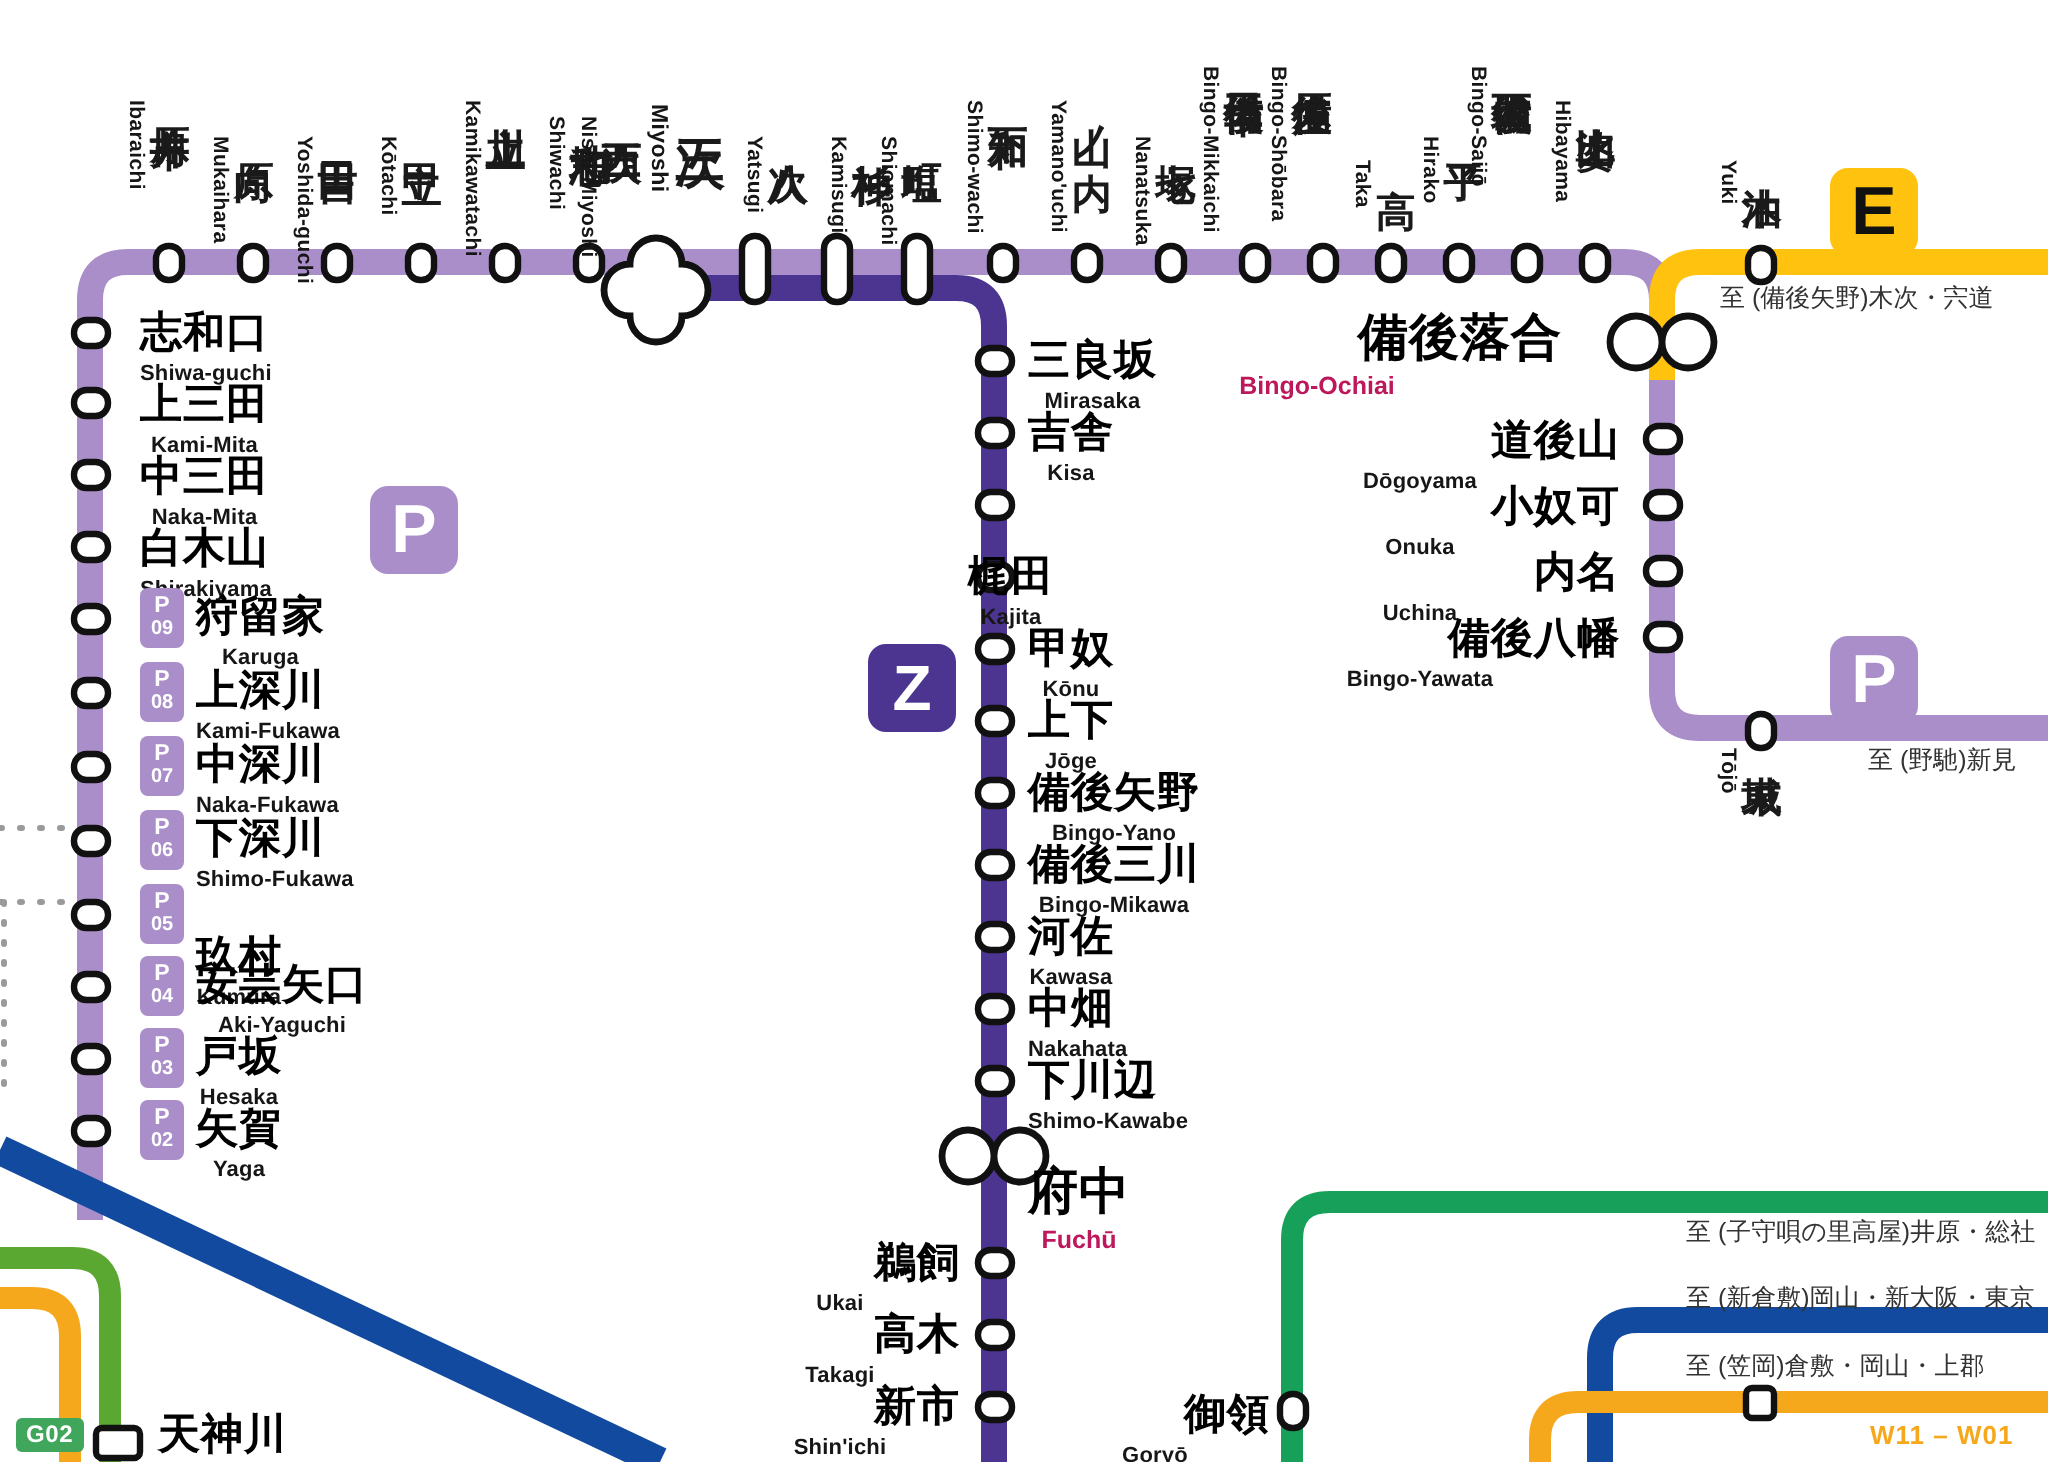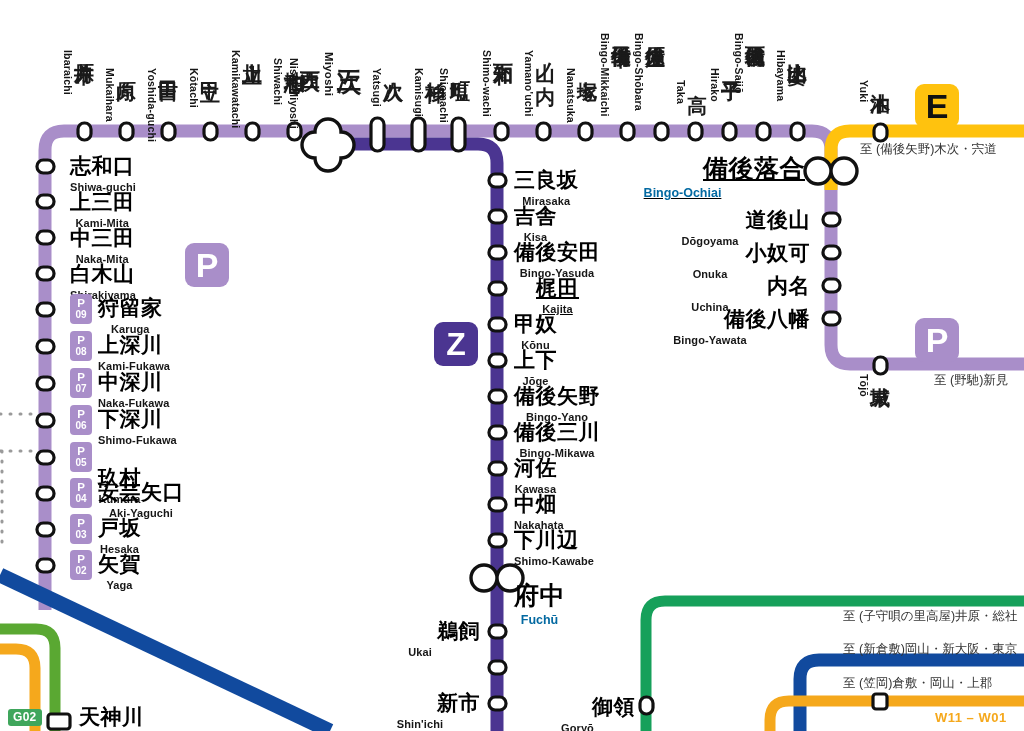--- a/index.html
+++ b/index.html
@@ -6,21 +6,21 @@
   html,body{margin:0;padding:0;background:#ffffff;}
   body{
     font-family:"Liberation Sans","DejaVu Sans",sans-serif;
     width:1024px;height:731px;position:relative;overflow:hidden;
     -webkit-font-smoothing:antialiased;
   }
   #map{position:absolute;left:0;top:0;width:1024px;height:731px;}
   .jp{font-size:21px;font-weight:700;letter-spacing:.5px;}
   .jp-lg{font-size:25px;font-weight:700;letter-spacing:.5px;}
   .ro{font-size:11px;font-weight:700;letter-spacing:.1px;color:#161616;}
-  .ro-lg{font-size:12.5px;font-weight:700;color:#0369a1;}
+  .ro-lg{font-size:12.5px;font-weight:700;color:#be185d;}
 
   
   .vstn{position:absolute;}
   .vstn .vjp{
     writing-mode:vertical-rl;text-orientation:upright;
     font-size:20px;font-weight:700;line-height:1.02;letter-spacing:0px;
     color:#1a1a1a;white-space:nowrap;
   }
   .vstn .vjp.big{font-size:25px;}
   .vstn .vro{
@@ -334,21 +334,21 @@
   </div>
   <div class="vstn" style="left:745px;top:31px;">
     <div class="vjp">備後西城</div>
     <div class="vro" style="left:-12px;top:2px;">Bingo-Saijō</div>
   </div>
   <div class="vstn" style="left:787px;top:48px;">
     <div class="vjp">比婆山</div>
     <div class="vro" style="left:-12px;top:2px;">Hibayama</div>
   </div>
 
-  <div class="hstn left" style="left:560px;top:152px;width:245px;text-decoration:underline;">
+  <div class="hstn left" style="left:536px;top:152px;width:245px;">
     <span class="n jp-lg">備後落合</span>
     <span class="r ro-lg">Bingo-Ochiai</span>
   </div>
 
   <div class="vstn" style="left:870px;top:78px;">
     <div class="vjp">油木</div>
     <div class="vro" style="left:-12px;top:2px;">Yuki</div>
   </div>
   <div class="dest" style="left:860px;top:141px;">至 (備後矢野)木次・宍道</div>
 
@@ -464,25 +464,21 @@
   <div class="dest" style="left:934px;top:372px;">至 (野馳)新見</div>
 
   <div class="hstn right" style="left:514px;top:166px;">
     <span class="n jp">三良坂</span>
     <span class="r ro">Mirasaka</span>
   </div>
   <div class="hstn right" style="left:514px;top:202px;">
     <span class="n jp">吉舎</span>
     <span class="r ro">Kisa</span>
   </div>
-  <div class="hstn right" style="left:514px;top:238px;">
-    <span class="n jp">備後安田</span>
-    <span class="r ro">Bingo-Yasuda</span>
-  </div>
-  <div class="hstn right" style="left:536px;top:274px;text-decoration:underline;">
+  <div class="hstn right" style="left:484px;top:274px;">
     <span class="n jp">梶田</span>
     <span class="r ro">Kajita</span>
   </div>
   <div class="hstn right" style="left:514px;top:310px;">
     <span class="n jp">甲奴</span>
     <span class="r ro">Kōnu</span>
   </div>
   <div class="hstn right" style="left:514px;top:346px;">
     <span class="n jp">上下</span>
     <span class="r ro">Jōge</span>
@@ -509,20 +505,24 @@
   </div>
   <div class="hstn right" style="left:514px;top:559px;margin-top:20px;">
     <span class="n jp-lg">府中</span>
     <span class="r ro-lg">Fuchū</span>
   </div>
 
   <div class="hstn left" style="left:360px;top:617px;width:120px;">
     <span class="n jp">鵜飼</span>
     <span class="r ro">Ukai</span>
   </div>
+  <div class="hstn left" style="left:360px;top:653px;width:120px;">
+    <span class="n jp">高木</span>
+    <span class="r ro">Takagi</span>
+  </div>
   <div class="hstn left" style="left:360px;top:689px;width:120px;">
     <span class="n jp">新市</span>
     <span class="r ro">Shin'ichi</span>
   </div>
 
 
   <div class="dest" style="left:843px;top:608px;">至 (子守唄の里高屋)井原・総社</div>
 
   <div class="hstn left" style="left:520px;top:693px;width:115px;">
     <span class="n jp">御領</span>

